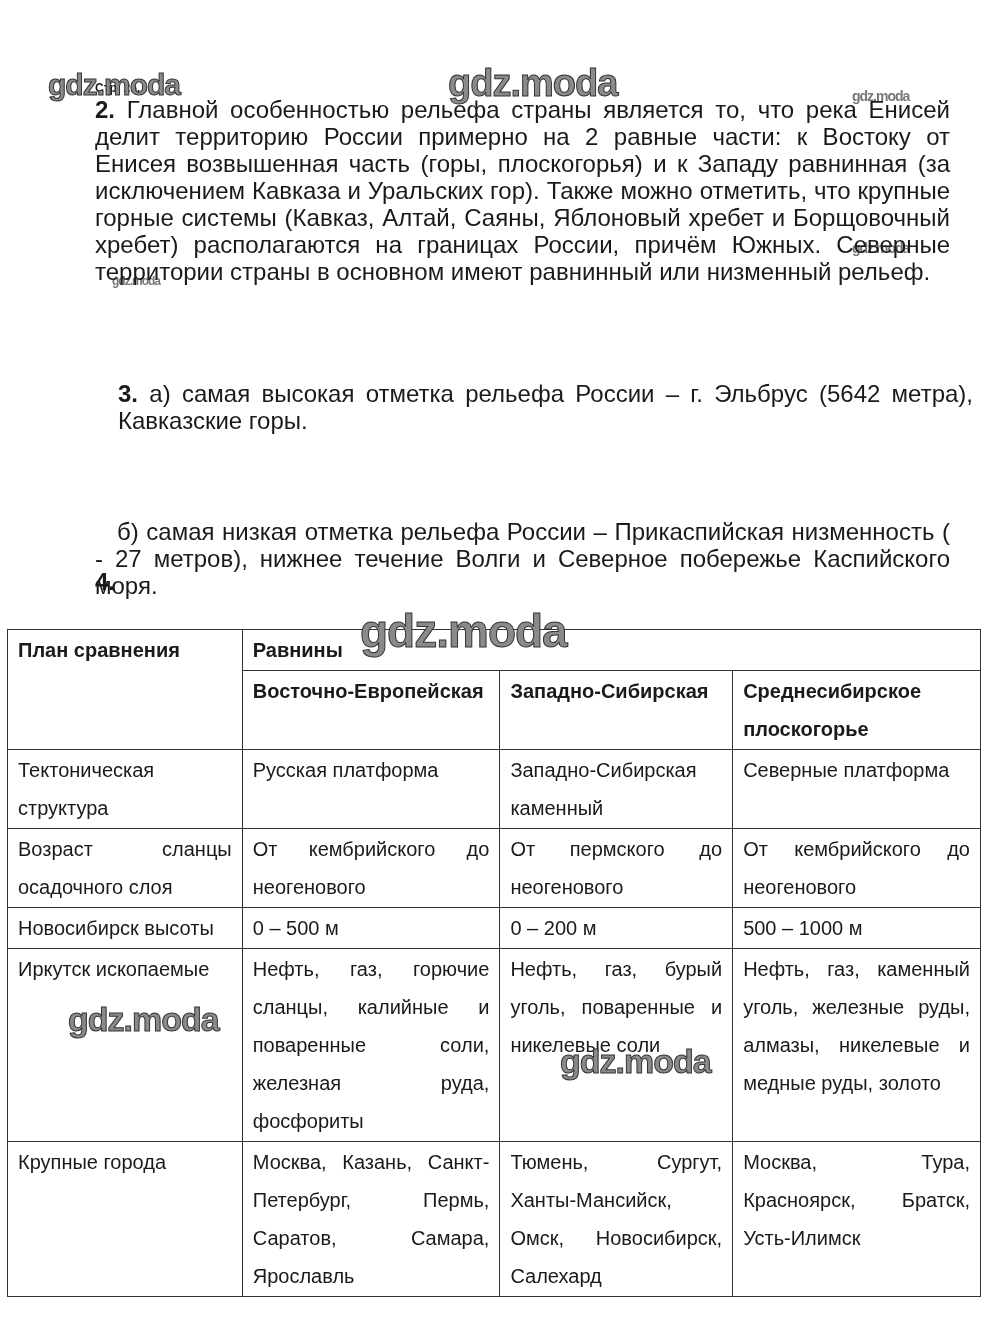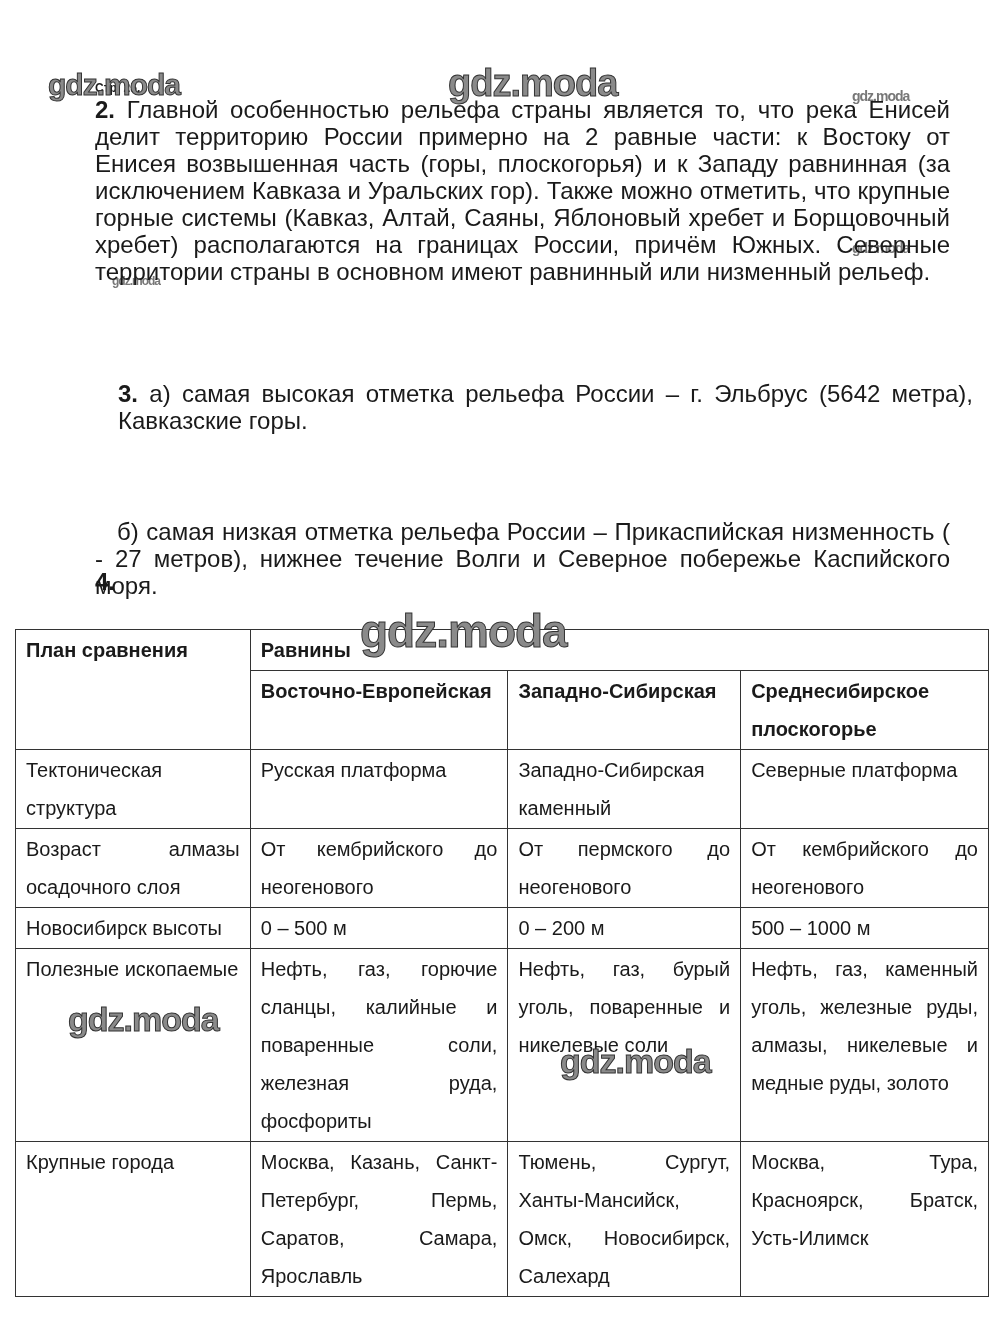--- a/index.html
+++ b/index.html
@@ -26,21 +26,21 @@
     .wm {
       position: absolute; font-family: Liberation Sans, sans-serif;
       font-weight: bold; color: #8a8a8a;
       -webkit-text-stroke: 1px #333;
       letter-spacing: -1px; white-space: nowrap;
       pointer-events: none;
     }
     .wm.small { -webkit-text-stroke: 0; color: #777; font-weight: bold; }
 
     table.cmp {
-      position: absolute; left: 15px; top: 629px;
+      position: absolute; left: 7px; top: 629px;
       width: 974px; border-collapse: collapse;
       font-size: 20px; line-height: 38px;
     }
     table.cmp td {
       border: 1.5px solid #333; vertical-align: top;
       padding: 1px 10px 1px 10px;
       text-align: justify; text-align-last: left;
     }
     table.cmp td.hdr { font-weight: bold; }
     col.c1 { width: 235px; }
@@ -92,33 +92,33 @@
     <td class="hdr">Западно-Сибирская</td>
     <td class="hdr">Среднесибирское плоскогорье</td>
   </tr>
   <tr>
     <td>Тектоническая структура</td>
     <td>Русская платформа</td>
     <td>Западно-Сибирская каменный</td>
     <td>Северные платформа</td>
   </tr>
   <tr>
-    <td>Возраст алмазы осадочного слоя</td>
+    <td>Возраст сланцы осадочного слоя</td>
     <td>От кембрийского до неогенового</td>
     <td>От пермского до неогенового</td>
     <td>От кембрийского до неогенового</td>
   </tr>
   <tr>
     <td>Новосибирск высоты</td>
     <td>0 – 500 м</td>
     <td>0 – 200 м</td>
     <td>500 – 1000 м</td>
   </tr>
   <tr>
-    <td>Полезные ископаемые</td>
+    <td>Иркутск ископаемые</td>
     <td>Нефть, газ, горючие сланцы, калийные и поваренные соли, железная руда, фосфориты</td>
     <td>Нефть, газ, бурый уголь, поваренные и никелевые соли</td>
     <td>Нефть, газ, каменный уголь, железные руды, алмазы, никелевые и медные руды, золото</td>
   </tr>
   <tr>
     <td>Крупные города</td>
     <td>Москва, Казань, Санкт-Петербург, Пермь, Саратов, Самара, Ярославль</td>
     <td>Тюмень, Сургут, Ханты-Мансийск, Омск, Новосибирск, Салехард</td>
     <td>Москва, Тура, Красноярск, Братск, Усть-Илимск</td>
   </tr>

